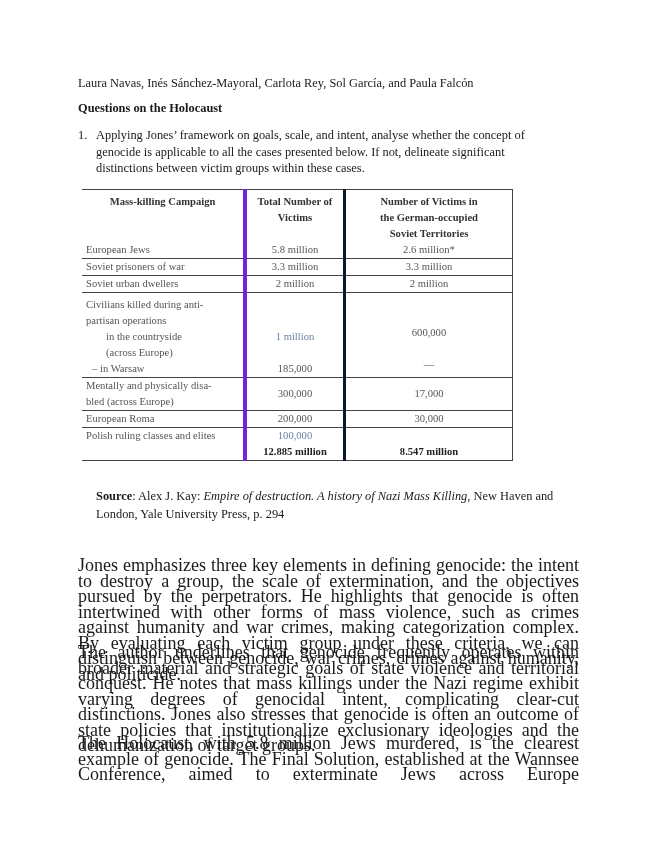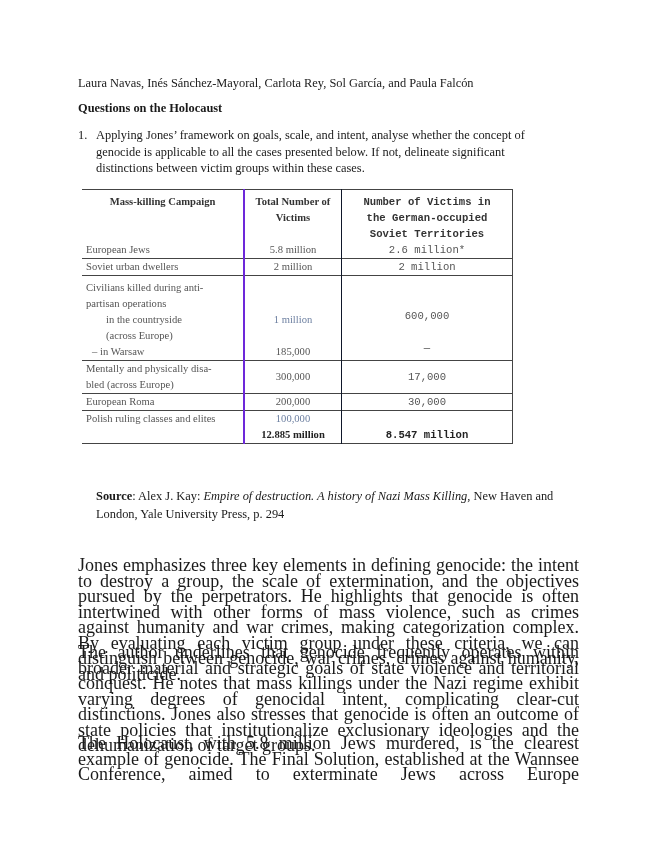--- a/index.html
+++ b/index.html
@@ -68,22 +68,22 @@
       font-weight: bold;
       color: #333;
       text-align: center;
       vertical-align: top;
       padding-top: 4px;
     }
     .victims-table thead tr {
       border-top: 1.5px solid #444;
     }
     .col1 { width: 153px; text-align: left; }
-    .col2 { width: 88px; text-align: center; border-left: 2px solid #6d28d9; }
-    .col3 { text-align: center; border-left: 1px solid #0f172a; border-right: 1.5px solid #444; font-family: Liberation Mono, monospace; }
+    .col2 { width: 88px; text-align: center; border-left: 4px solid #6d28d9; }
+    .col3 { text-align: center; border-left: 3px solid #0f172a; border-right: 1.5px solid #444; }
     .victims-table td.col1 { text-align: left; }
     .victims-table tr.row-sep { border-bottom: 1px solid #444; }
     .victims-table tr.row-last { border-bottom: 1.5px solid #444; }
     .cell-multiline span { display: block; }
     .indent1 { padding-left: 20px; }
     .indent2 { padding-left: 6px; }
     .bluish { color: #6c7fa0; }
     .total { font-weight: bold; color: #222; }
 
     .source {
@@ -137,20 +137,25 @@
         </th>
       </tr>
     </thead>
     <tbody>
       <tr class="row-sep">
         <td class="col1">European Jews</td>
         <td class="col2">5.8 million</td>
         <td class="col3">2.6 million*</td>
       </tr>
       <tr class="row-sep">
+        <td class="col1">Soviet prisoners of war</td>
+        <td class="col2">3.3 million</td>
+        <td class="col3">3.3 million</td>
+      </tr>
+      <tr class="row-sep">
         <td class="col1">Soviet urban dwellers</td>
         <td class="col2">2 million</td>
         <td class="col3">2 million</td>
       </tr>
       <tr class="row-sep">
         <td class="col1 cell-multiline" style="padding-top:4px;">
           <span>Civilians killed during anti-</span>
           <span>partisan operations</span>
           <span class="indent1">in the countryside</span>
           <span class="indent1">(across Europe)</span>

